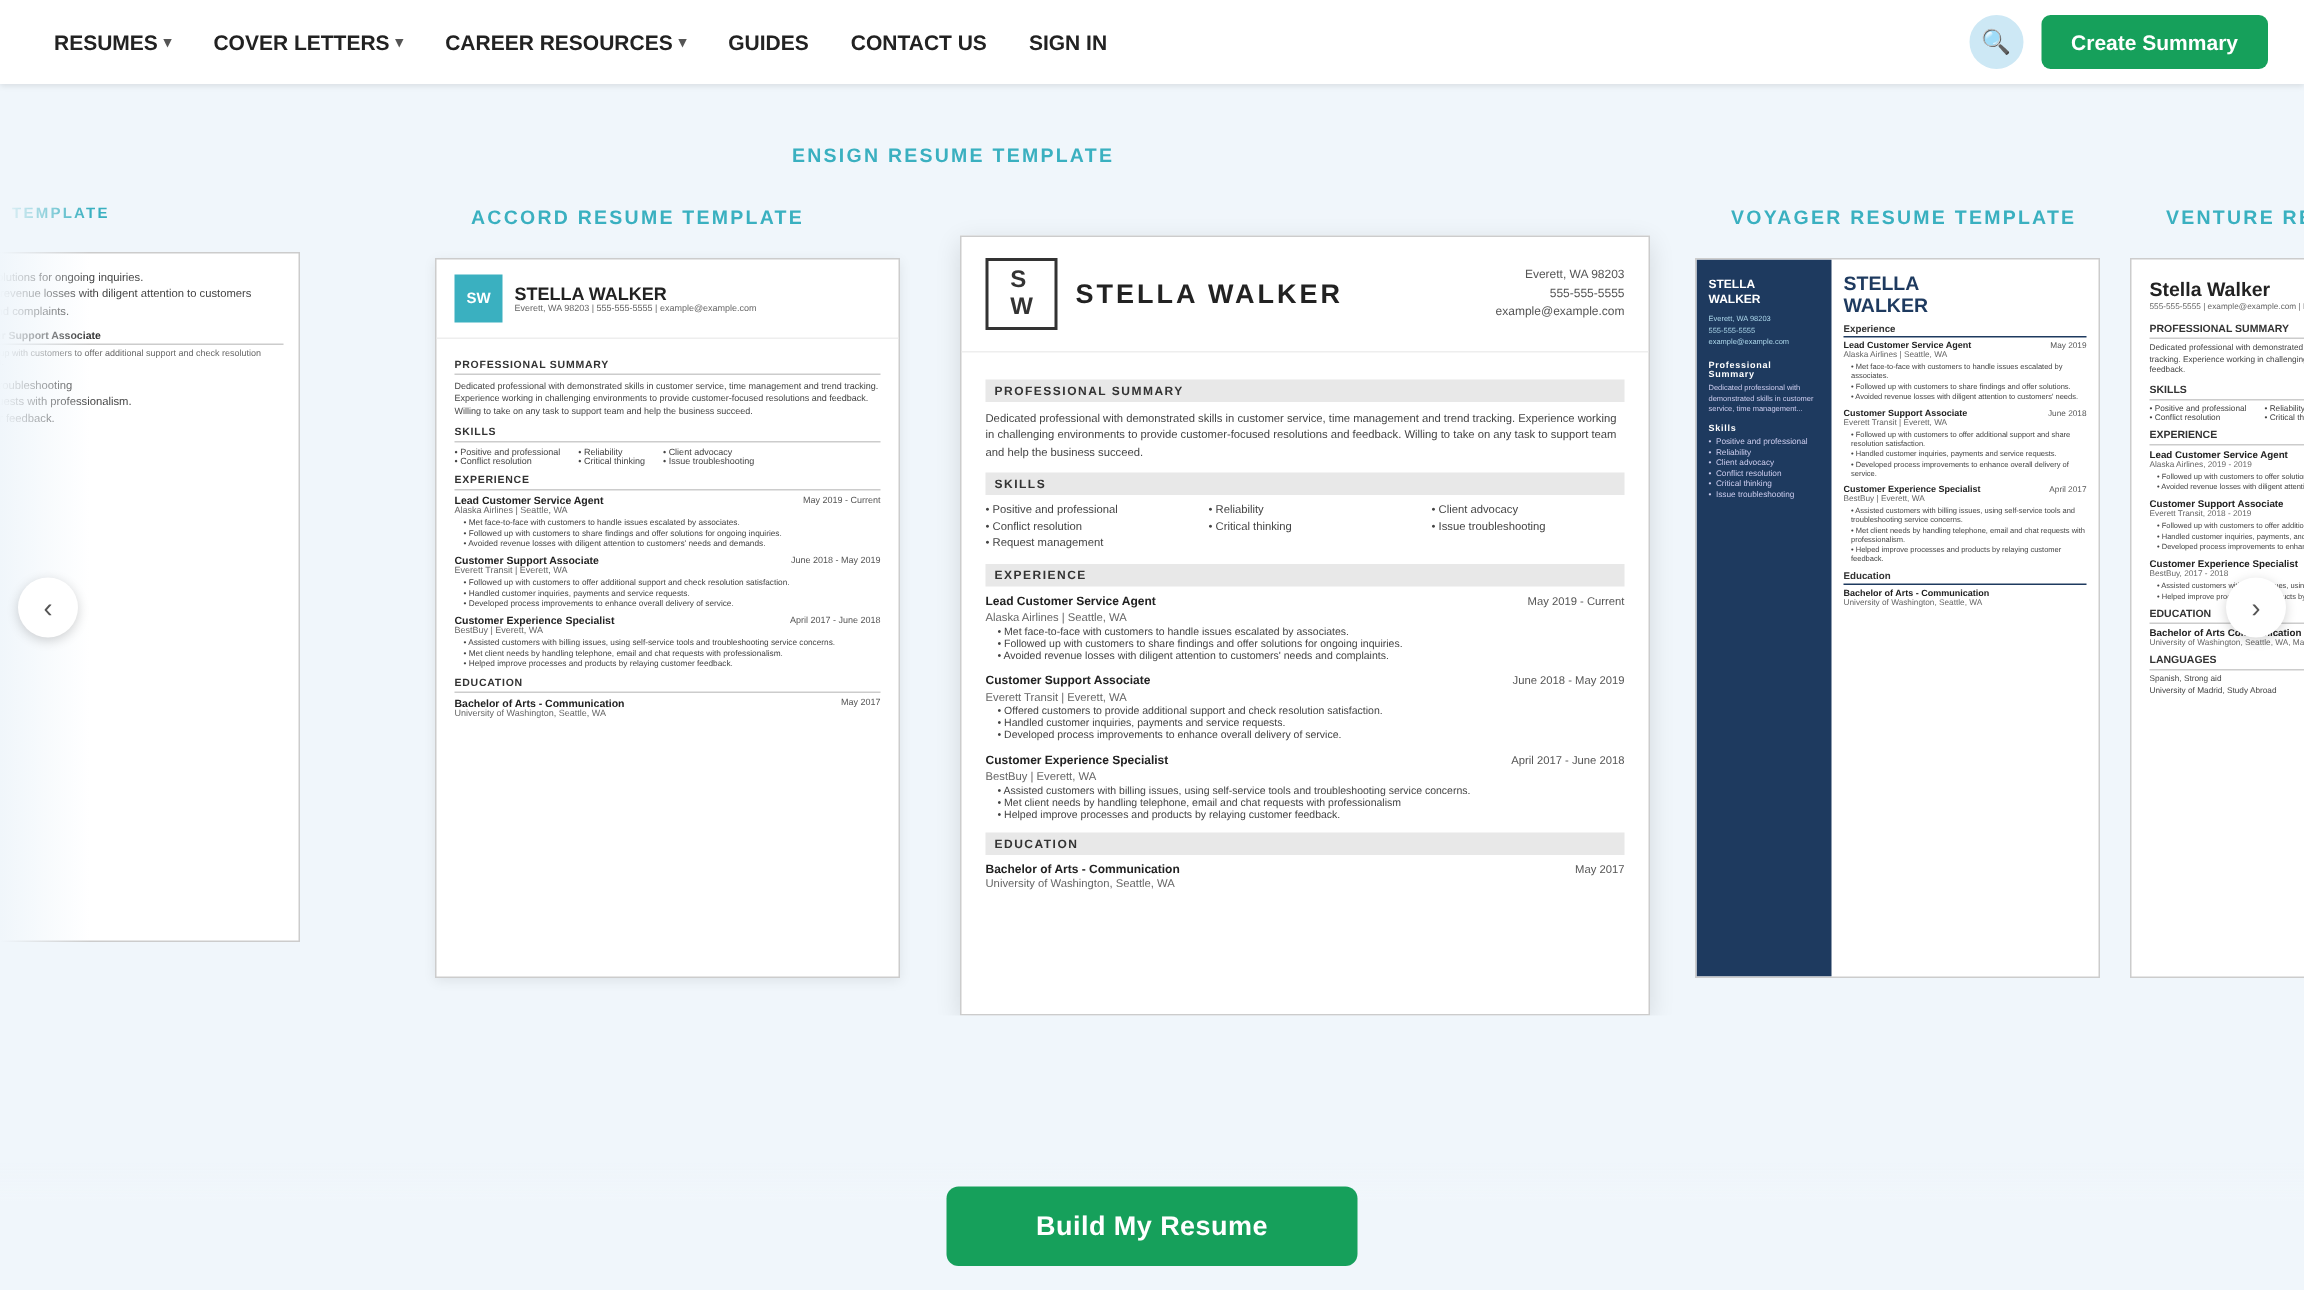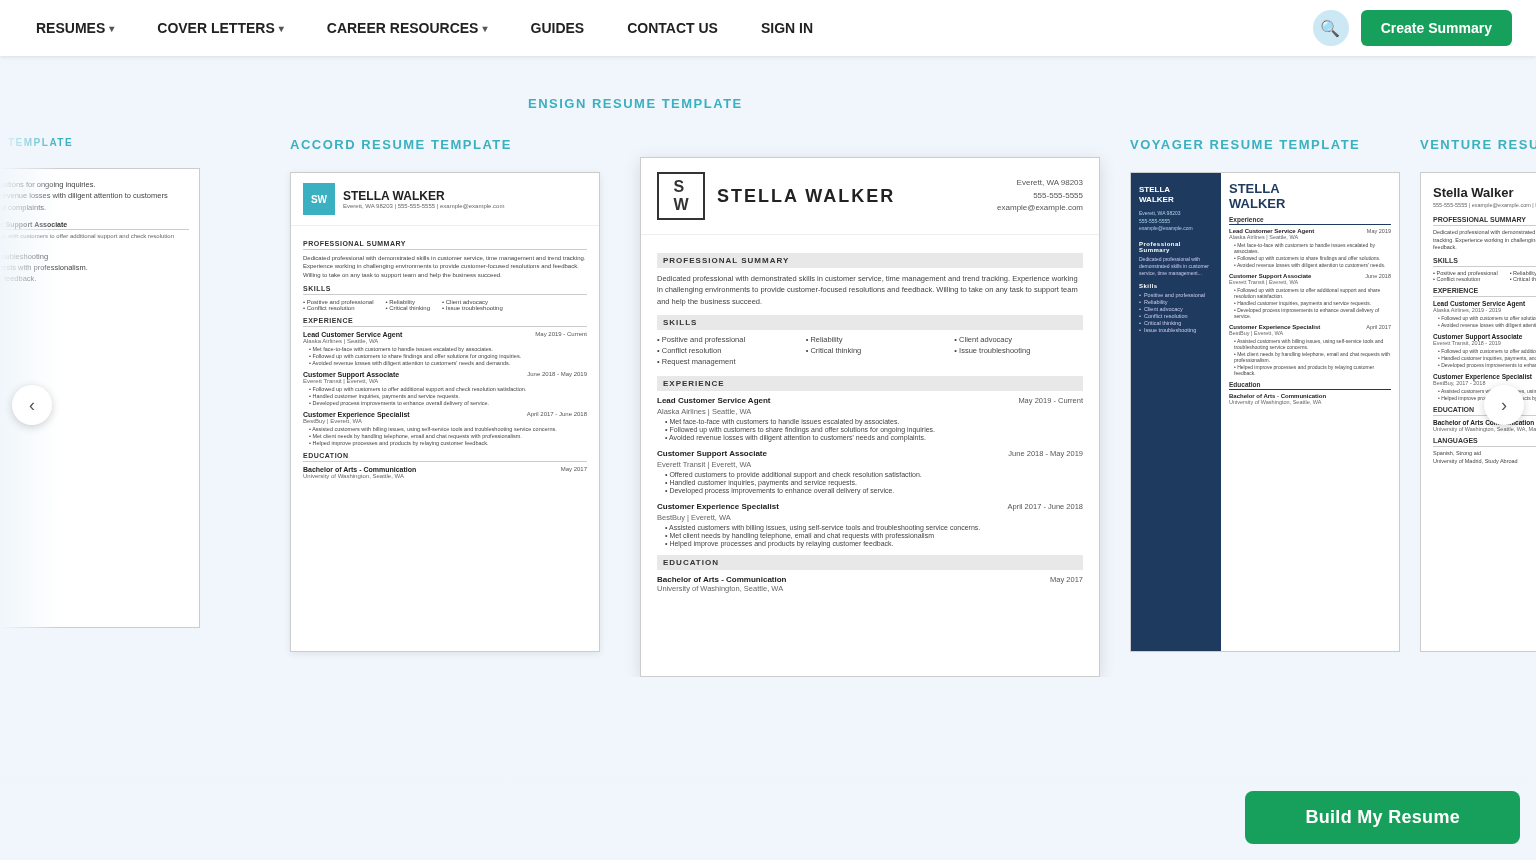--- a/index.html
+++ b/index.html
@@ -29,21 +29,21 @@
     }
     .logo-text {
       font-size: 20px;
       font-weight: 700;
       color: #111;
     }
     .logo-text span { color: #16a05b; }
     .nav-links {
       display: flex;
       align-items: center;
-      gap: 19px;
+      gap: 4px;
       flex: 1;
     }
     .nav-item {
       display: flex;
       align-items: center;
       gap: 4px;
       padding: 8px 12px;
       font-size: 14px;
       font-weight: 600;
       color: #222;
@@ -351,39 +351,40 @@
     .carousel-nav.left { left: 12px; }
     .carousel-nav.right { right: 12px; }
 
     
     .build-btn-wrap {
       position: fixed;
       bottom: 0;
       left: 0;
       right: 0;
       display: flex;
-      justify-content: flex-end;
+      justify-content: center;
       padding: 16px;
       background: linear-gradient(to top, rgba(240,246,251,1) 70%, rgba(240,246,251,0));
     }
     .build-btn {
       background: #16a05b;
       color: #fff;
       border: none;
       border-radius: 8px;
       padding: 16px 60px;
       font-size: 18px;
       font-weight: 700;
       cursor: pointer;
       letter-spacing: 0.3px;
     }
 
     
     .side-label-wrap {
       padding: 4px 0 8px;
+      margin-left: 24px;
     }
   </style>
 </head>
 <body>
 
 <nav class="navbar">
   <div class="nav-links">
     <a class="nav-item" href="#">
       <span>RESUMES</span>
       <span class="nav-chevron">▾</span>

